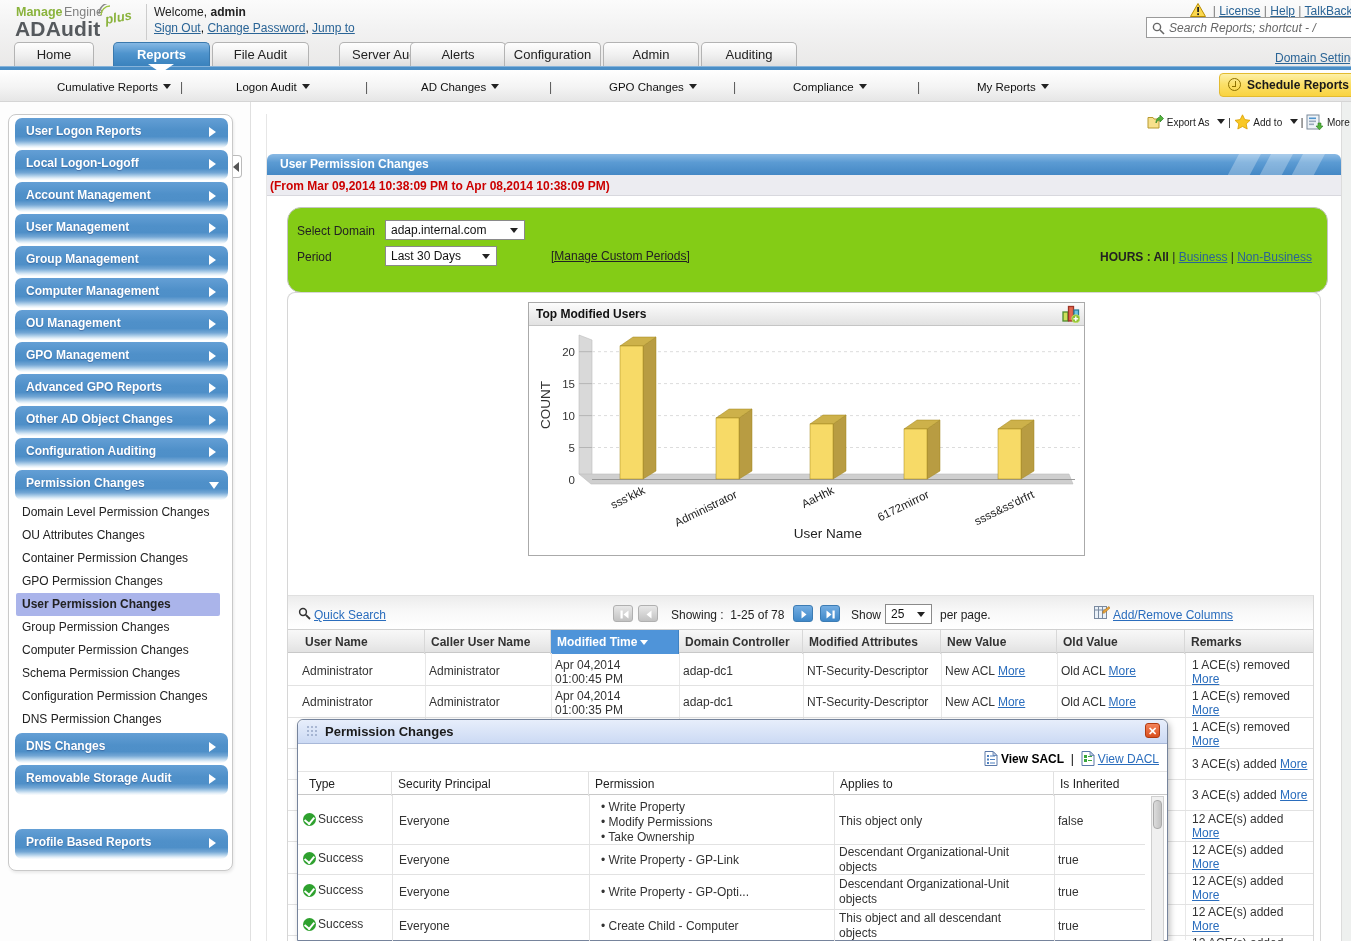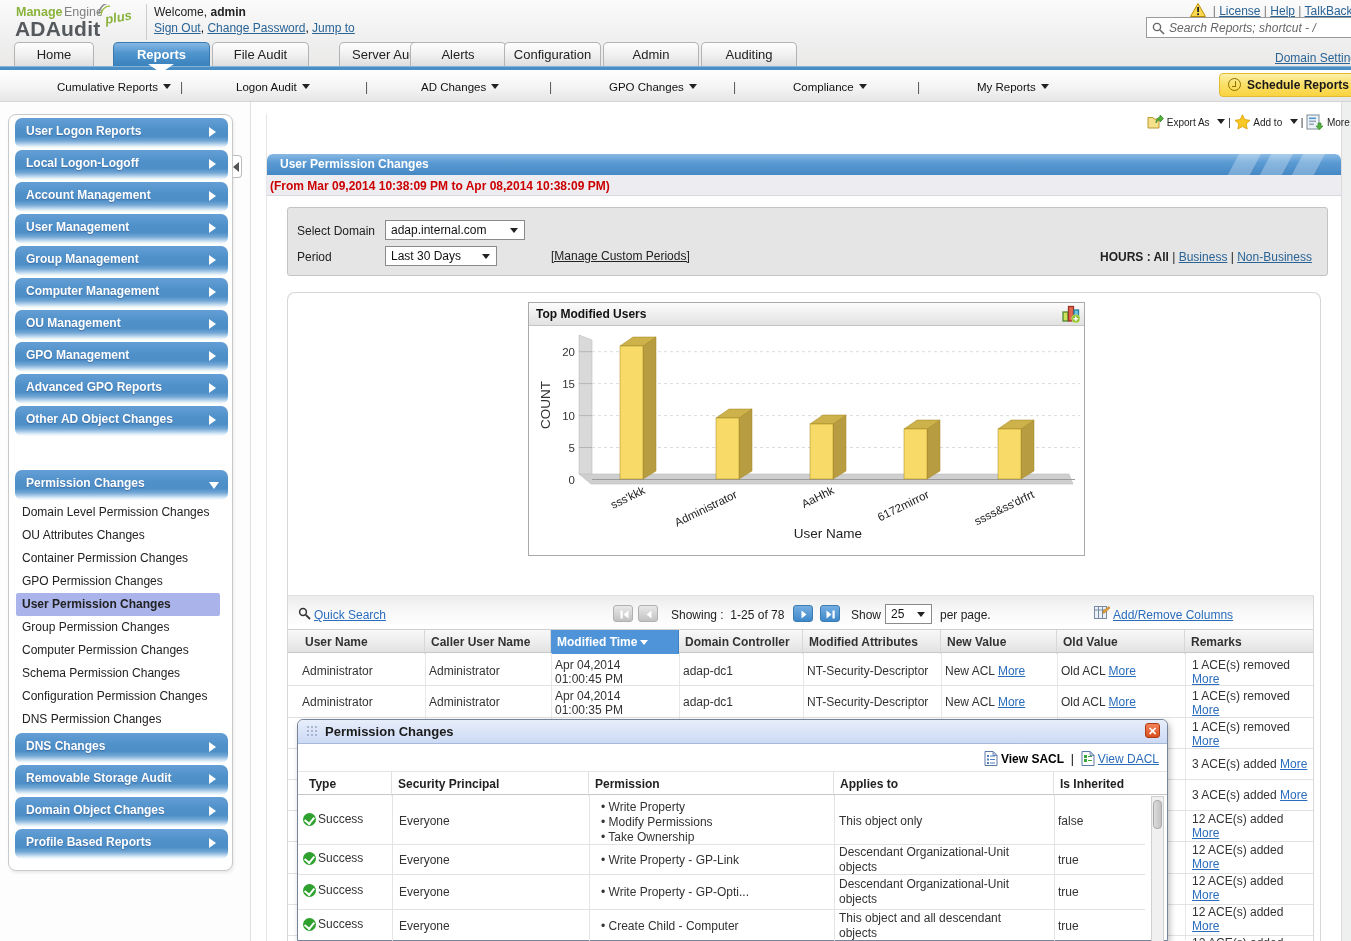--- a/index.html
+++ b/index.html
@@ -45,21 +45,21 @@
 #collapser .a { position:absolute; top:6px; left:0px; width:0; height:0; border-top:5px solid transparent; border-bottom:5px solid transparent; border-right:6px solid #555; }
 
 #toolbar { top:114px; left:1105px; width:247px; height:18px; font-size:10px; color:#222; white-space:nowrap;margin-left:42px; }
 
 #titlebar { top:154px; left:267px; width:1074px; height:21px; background:linear-gradient(180deg,#8ab9e4 0%,#5b9bd3 40%,#4488c5 100%); border-radius:6px 6px 0 0; overflow:hidden; }
 #titlebar .t { position:absolute; left:13px; top:3px; color:#fff; font-weight:bold; font-size:12px; }
 .stripe { position:absolute; top:-5px; width:22px; height:40px; background:rgba(255,255,255,0.28); transform:skewX(-28deg); }
 #fromline { top:175px; left:267px; width:1074px; height:21px; background:#ececf1; border-bottom:1px solid #d8d8de; }
 #fromline span { position:absolute; left:3px; top:4px; color:#cc0000; font-weight:bold; font-size:12px; }
 
-#filter { top:207px; left:287px; width:1041px; height:69px; background:#e5e5e5; border:1px solid #c4c4c4; border-radius:3px; }
+#filter { top:207px; left:287px; width:1041px; height:86px; background:#84cc16; border:1px solid #c4c4c4; border-radius:14px; }
 .lbl { position:absolute; font-size:12px; color:#222; }
 .selbox { position:absolute; height:20px; border:1px solid #8a8a8a; background:#fff; font-size:12px; color:#111; line-height:18px; padding-left:5px; }
 .selbox .sarr { position:absolute; right:6px; top:7px; width:0; height:0; border-left:4px solid transparent; border-right:4px solid transparent; border-top:5px solid #222; }
 
 #bigbox { top:292px; left:287px; width:1034px; height:649px; background:#fff; border:1px solid #d6d6d6; border-bottom:none; border-radius:8px 8px 0 0; }
 #chartpanel { top:302px; left:528px; width:557px; height:254px; background:#fff; border:1px solid #aaa; }
 #charthead { position:absolute; left:0; top:0; width:100%; height:23px; background:linear-gradient(180deg,#fcfcfc 0%,#ececec 60%,#e2e2e2 100%); border-bottom:1px solid #c5c5c5; }
 #charthead .t { position:absolute; left:7px; top:4px; font-weight:bold; font-size:12px; color:#111; }
 
 #tablewrap { top:595px; left:288px; width:1026px; height:346px; background:#fff; border-right:1px solid #d8d8d8; border-top:1px solid #e0e0e0; }
@@ -74,21 +74,21 @@
 .pgbtn { position:absolute; width:20px; height:17px; border-radius:3px; top:9px; overflow:hidden; }
 .pgbtn.gray { background:linear-gradient(180deg,#e8e8e8,#c2c2c2); border:1px solid #b0b0b0; }
 .pgbtn.blue { background:linear-gradient(180deg,#74aee2,#3f88c9); border:1px solid #3c7cb4; }
 
 #modal { top:719px; left:297px; width:871px; height:222px; background:#fff; border:1px solid #76849c; border-radius:6px 6px 0 0; box-shadow:2px 3px 6px rgba(0,0,0,0.25); z-index:10; }
 #mhead { position:absolute; left:0; top:0; width:100%; height:24px; background:linear-gradient(180deg,#e7eefb 0%,#ccdaf4 100%); border-bottom:1px solid #a8b8d8; border-radius:6px 6px 0 0; }
 #mhead .t { position:absolute; left:27px; top:4px; font-weight:bold; font-size:13px; color:#1a1a1a; }
 #mclose { position:absolute; right:7px; top:3px; width:15px; height:15px; background:linear-gradient(180deg,#f4835a 0%,#d94f1e 100%); border:1px solid #b03a10; border-radius:3px; color:#fff; font-weight:bold; font-size:11px; text-align:center; line-height:14px; }
 #macts { position:absolute; right:8px; top:31px; font-size:12px; }
 #mthead { position:absolute; left:0; top:51px; width:100%; height:24px; border-bottom:1px solid #c8c8c8; border-top:1px solid #e4e4e4; }
-.mth { position:absolute; top:0; height:24px; font-weight:bold; font-size:12px; color:#222; line-height:24px; padding-left:6px; border-right:1px solid #e0e0e0; }
+.mth { position:absolute; top:0; height:24px; font-weight:normal; font-size:12px; color:#222; line-height:24px; padding-left:6px; border-right:1px solid #e0e0e0; }
 .mtd { position:absolute; font-size:12px; color:#333; line-height:15px; }
 .okic { display:inline-block; width:13px; height:13px; background:#2ea12e; border-radius:50%; position:relative; vertical-align:-3px; margin-right:2px; }
 .okic:after { content:""; position:absolute; left:3px; top:2px; width:5px; height:7px; border:solid #fff; border-width:0 2px 2px 0; transform:rotate(40deg); }
 #mscroll { position:absolute; right:3px; top:76px; width:13px; height:146px; background:#f0f0f0; border:1px solid #d0d0d0; }
 #mscroll .thumb { position:absolute; left:1px; top:3px; width:9px; height:29px; background:linear-gradient(90deg,#dcdcdc,#c2c2c2); border:1px solid #aaa; border-radius:4px; }
 </style>
 </head>
 <body>
 <div id="page">
 
@@ -163,34 +163,34 @@
   <div class="sbtn" style="top:3px;">User Logon Reports<span class="arr"></span></div>
   <div class="sbtn" style="top:35px;">Local Logon-Logoff<span class="arr"></span></div>
   <div class="sbtn" style="top:67px;">Account Management<span class="arr"></span></div>
   <div class="sbtn" style="top:99px;">User Management<span class="arr"></span></div>
   <div class="sbtn" style="top:131px;">Group Management<span class="arr"></span></div>
   <div class="sbtn" style="top:163px;">Computer Management<span class="arr"></span></div>
   <div class="sbtn" style="top:195px;">OU Management<span class="arr"></span></div>
   <div class="sbtn" style="top:227px;">GPO Management<span class="arr"></span></div>
   <div class="sbtn" style="top:259px;">Advanced GPO Reports<span class="arr"></span></div>
   <div class="sbtn" style="top:291px;">Other AD Object Changes<span class="arr"></span></div>
+  <div class="sbtn" style="top:323px;">Configuration Auditing<span class="arr"></span></div>
   <div class="sbtn" style="top:355px;">Permission Changes<span class="darr"></span></div>
   <div class="sitem" style="top:386px;">Domain Level Permission Changes</div>
   <div class="sitem" style="top:409px;">OU Attributes Changes</div>
   <div class="sitem" style="top:432px;">Container Permission Changes</div>
   <div class="sitem" style="top:455px;">GPO Permission Changes</div>
   <div class="sitem act" style="top:478px;">User Permission Changes</div>
   <div class="sitem" style="top:501px;">Group Permission Changes</div>
   <div class="sitem" style="top:524px;">Computer Permission Changes</div>
   <div class="sitem" style="top:547px;">Schema Permission Changes</div>
   <div class="sitem" style="top:570px;">Configuration Permission Changes</div>
   <div class="sitem" style="top:593px;">DNS Permission Changes</div>
   <div class="sbtn" style="top:618px;">DNS Changes<span class="arr"></span></div>
   <div class="sbtn" style="top:650px;">Removable Storage Audit<span class="arr"></span></div>
-  <div class="sbtn" style="top:682px;">Domain Object Changes<span class="arr"></span></div>
   <div class="sbtn" style="top:714px;">Profile Based Reports<span class="arr"></span></div>
 </div>
 <div class="abs" id="collapser">
       <div class="a"></div>
     </div>
 
 <div class="abs" id="toolbar">
   <svg width="17" height="16" viewBox="0 0 17 16" style="vertical-align:-3px;">
         <path d="M1 5 L1 14 L12 14 L12 5 L7 5 L6 3.5 L1 3.5 Z" fill="#f7e08c" stroke="#b89a30" stroke-width="1"></path>
         <path d="M9 9 C9 5 11 3.5 13 3 L13 1 L16.5 4.5 L13 8 L13 6 C11.5 6 10 6.5 9 9 Z" fill="#52b43c" stroke="#2e7d20" stroke-width="0.7"></path>

